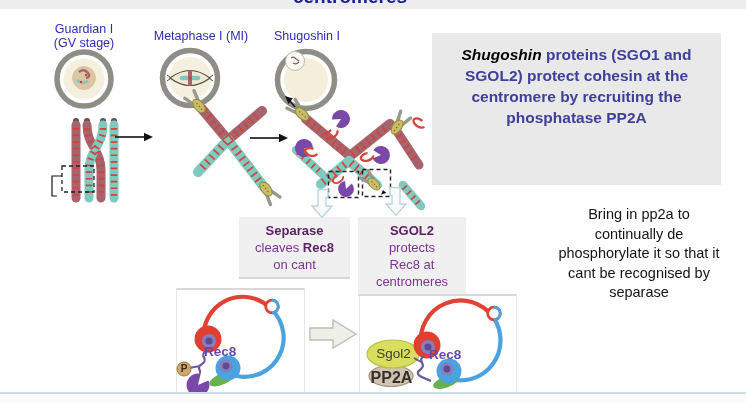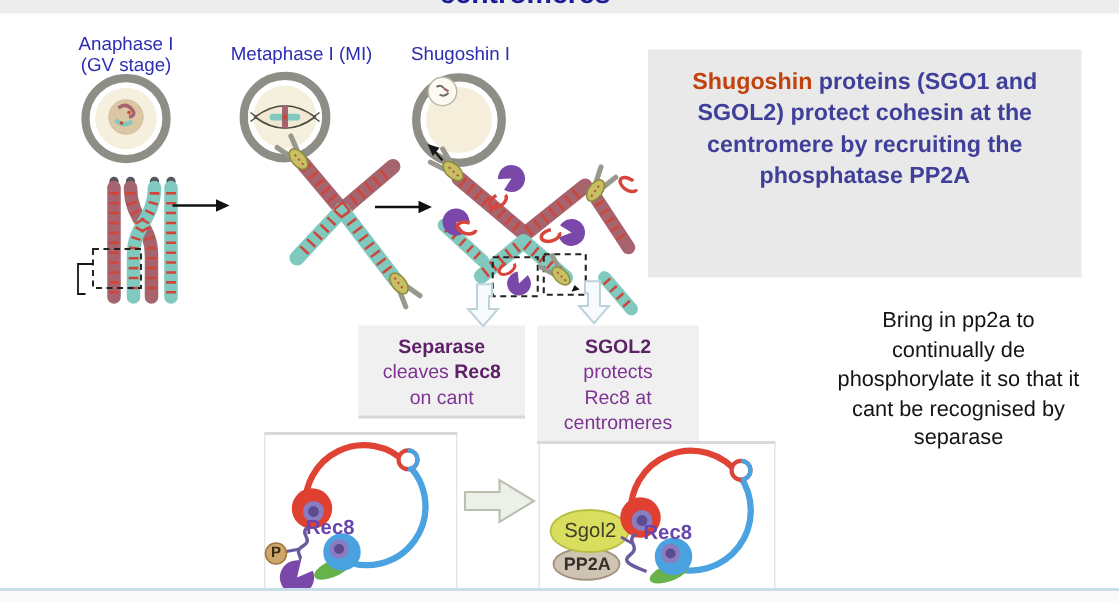--- a/index.html
+++ b/index.html
@@ -16,21 +16,21 @@
   .bottom-strip{position:absolute;left:0;top:394px;width:746px;height:8px;background:#fafafa;z-index:3;}
 
   
   .stage-label{position:absolute;text-align:center;color:#2d2db2;font-size:12.5px;line-height:14px;z-index:4;}
 
   
   .info-box{position:absolute;left:432px;top:33px;width:289px;height:152px;background:#e9e9e9;
     z-index:1;display:flex;flex-direction:column;justify-content:flex-start;}
   .info-box p{margin:0;padding:0 10px;text-align:center;font-size:15.5px;line-height:21px;color:#40409a;}
   .info-box .p1{margin-top:11px;font-weight:bold;}
-  .info-box .lead{color:#c2410c;font-weight:bold;}
+  .info-box .lead{color:#000000;font-weight:bold;font-style:italic;}
   .info-box .p2{margin-top:21px;font-style:italic;font-weight:bold;}
 
   
   .pbox{position:absolute;background:#f0f0f0;border-bottom:2px solid #d8d8d8;z-index:1;
     text-align:center;color:#7d3391;font-size:13px;line-height:17px;padding:5px 2px 4px 2px;}
   .pbox .b{font-weight:bold;color:#5e2066;}
   .sep-box{left:239px;top:217px;width:107px;}
   .sgol-box{left:358px;top:217px;width:104px;}
 
   
@@ -51,33 +51,33 @@
   .ct{stroke:#7fc9bf;fill:none;stroke-linecap:round;stroke-linejoin:round;}
   .stripe{stroke:#d0453a;fill:none;stroke-dasharray:1.7 4.9;}
   .blk{stroke:#161616;fill:none;}
 
   
   .mol-label{position:absolute;z-index:4;color:#6747ad;font-weight:bold;font-size:13.5px;}
   .p-label{position:absolute;z-index:4;color:#3a2a10;font-weight:bold;font-size:10px;width:12px;text-align:center;}
   .sgol2-label{position:absolute;z-index:4;left:367px;top:346px;width:53px;text-align:center;
     font-size:13.5px;color:#3e3e2a;}
   .pp2a-label{position:absolute;z-index:4;left:369px;top:369px;width:45px;text-align:center;
-    font-size:12px;font-weight:bold;color:#35302a;}
+    font-size:16px;font-weight:bold;color:#35302a;}
 </style>
 </head>
 <body>
 
 <div id="canvas">
 
   <div class="top-strip">
     <div class="slide-title">centromeres</div>
   </div>
 
   <div class="stage-label" style="left:34px;top:22px;width:100px;">
-    <span>Anaphase I</span><br>
+    <span>Guardian I</span><br>
     <span>(GV stage)</span>
   </div>
   <div class="stage-label" style="left:140px;top:29px;width:122px;">Metaphase I (MI)</div>
   <div class="stage-label" style="left:262px;top:29px;width:90px;">Shugoshin I</div>
 
   <div class="info-box">
     <p class="p1"><span class="lead">Shugoshin</span><span> proteins (SGO1 and SGOL2) protect cohesin at the centromere by recruiting the phosphatase PP2A</span></p>
   </div>
 
   <div class="pbox sep-box">

